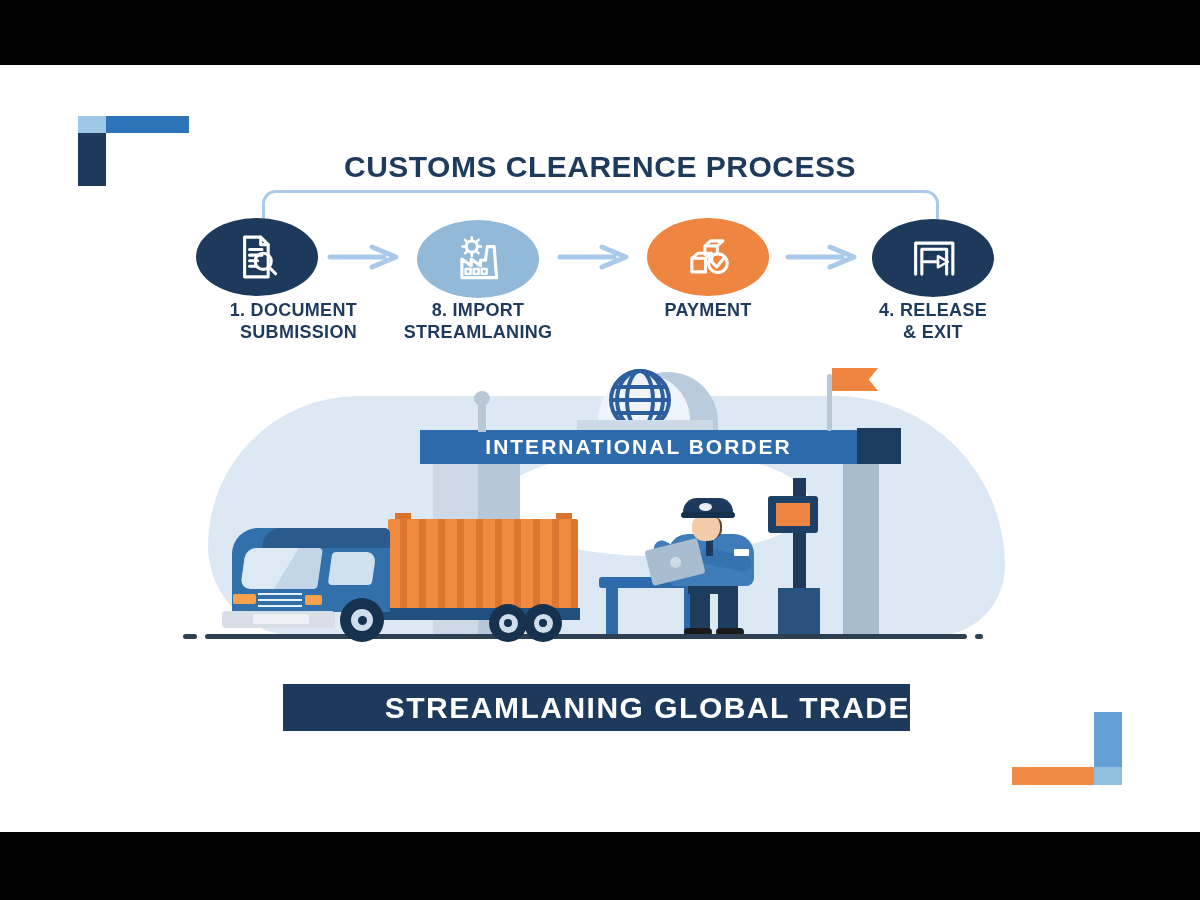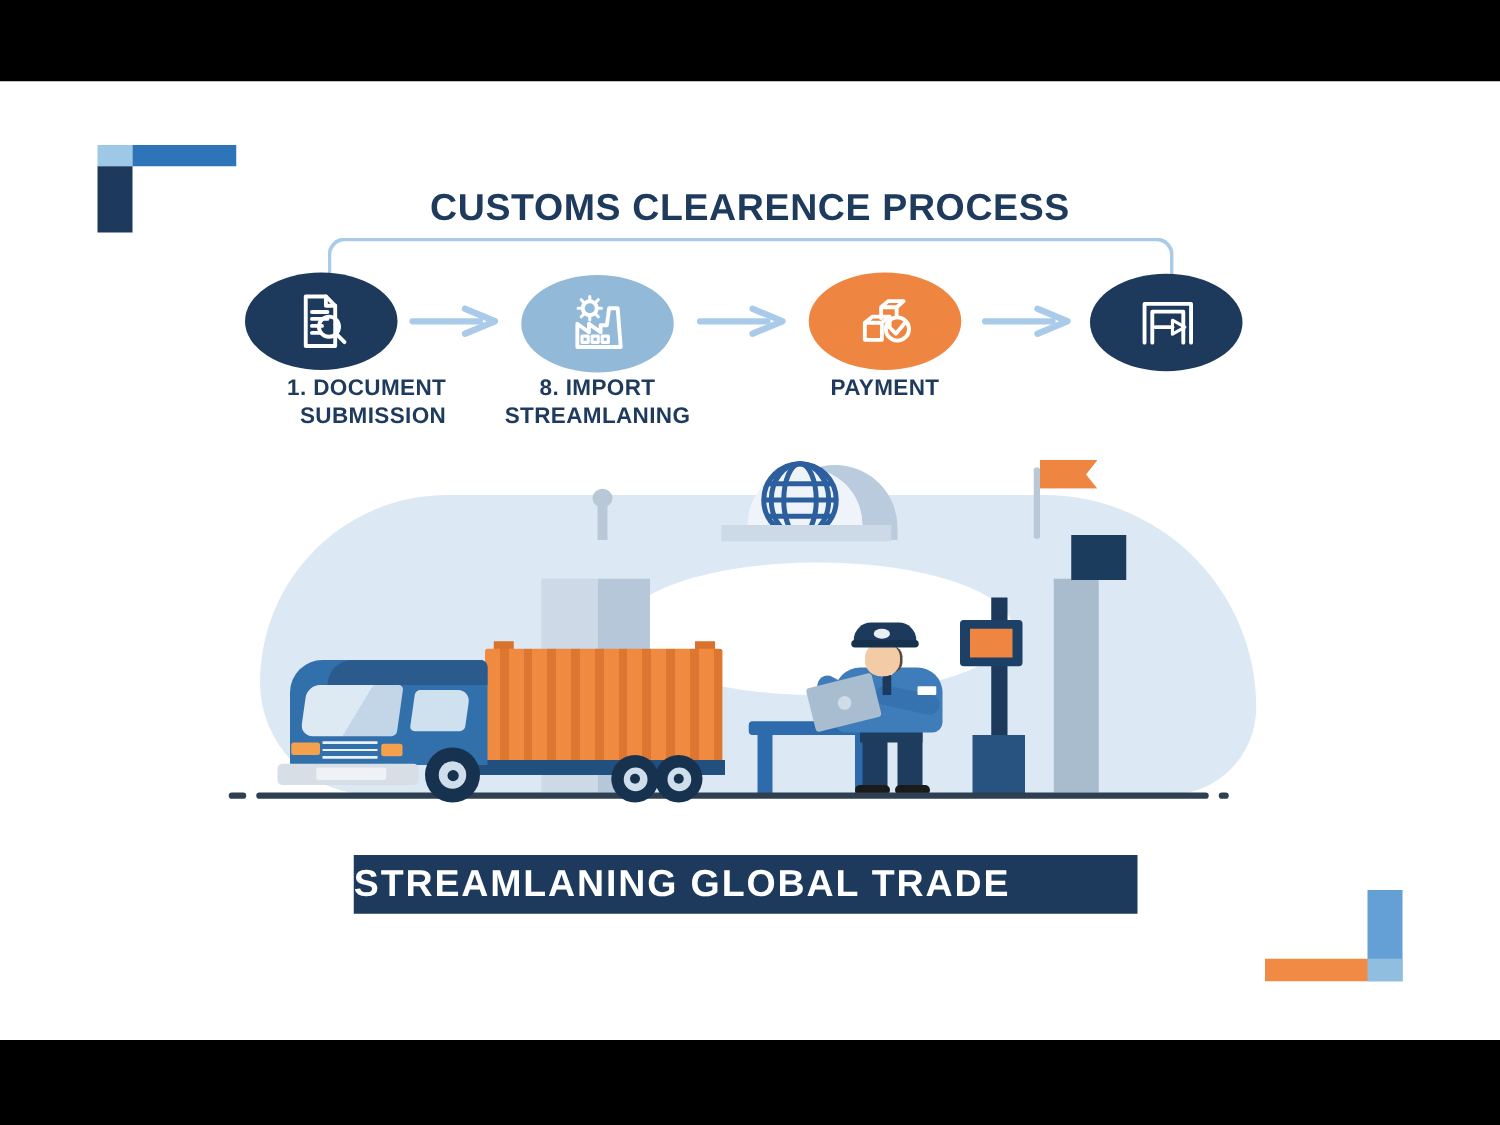--- a/index.html
+++ b/index.html
@@ -94,21 +94,21 @@
     background:repeating-linear-gradient(90deg,#ef8a40 0 12px,#dd7630 12px 19px);}
   .container-tab{top:513px;width:16px;height:7px;background:#d9722c;}
   .chassis{left:380px;top:608px;width:200px;height:12px;background:#214f7e;}
   .wheel{border-radius:50%;background:#16324f;display:flex;align-items:center;justify-content:center;}
   .hub{border-radius:50%;background:#cfdeeb;display:flex;align-items:center;justify-content:center;}
   .hub-dot{border-radius:50%;background:#16324f;}
   .ground{background:#2e3f52;border-radius:3px;height:5px;top:634px;}
 
   
   .footer-banner{left:283px;top:684px;width:627px;height:47px;background:#1d3a5c;
-    color:#fff;font-weight:800;font-size:30px;letter-spacing:1.5px;text-align:left;line-height:47px;}
+    color:#fff;font-weight:800;font-size:30px;letter-spacing:1.5px;text-align:right;line-height:47px;}
 </style>
 </head>
 <body>
 
 <div id="stage">
 
   <div class="abs band" style="left:0;top:0;width:1200px;height:65px;"></div>
   <div class="abs band" style="left:0;top:832px;width:1200px;height:68px;"></div>
 
   <div class="abs tl-light" style="left:78px;top:116px;width:28px;height:17px;"></div>
@@ -182,39 +182,44 @@
   <div class="abs step-label" style="left:157px;top:300px;text-align:right;">
     <span>1. DOCUMENT</span>
     <span>SUBMISSION</span>
   </div>
   <div class="abs step-label" style="left:378px;top:300px;">
     <span>8. IMPORT</span>
     <span>STREAMLANING</span>
   </div>
   <div class="abs step-label" style="left:608px;top:300px;">
     <span>PAYMENT</span>
+  </div>
+  <div class="abs step-label" style="left:833px;top:300px;">
+    <span>4. RELEASE</span>
+    <span>&amp; EXIT</span>
   </div>
 
   <div class="abs blob"></div>
   <div class="abs wave"></div>
 
   <div class="abs pillar-left"></div>
   <div class="abs pillar-right"></div>
   <div class="abs dome-back"></div>
   <div class="abs dome-front"></div>
   <svg class="abs" style="left:607px;top:367px;" width="66" height="66">
     <g fill="none" stroke="#2d5f9f" stroke-width="4">
       <circle cx="33" cy="33" r="29"></circle>
       <ellipse cx="33" cy="33" rx="13" ry="29"></ellipse>
       <ellipse cx="33" cy="33" rx="23" ry="29"></ellipse>
       <path d="M8 20 H58 M4 33 H62 M8 46 H58"></path>
     </g>
   </svg>
   <div class="abs dome-base"></div>
   <div class="abs banner-end"></div>
+  <div class="abs banner-main">INTERNATIONAL BORDER</div>
   <div class="abs flag-pole"></div>
   <div class="abs flag"></div>
   <div class="abs mini-pole"></div>
   <div class="abs mini-ball"></div>
 
   <div class="abs signpost-pole"></div>
   <div class="abs signpost-frame"></div>
   <div class="abs signpost-screen"></div>
   <div class="abs signpost-base"></div>
 

